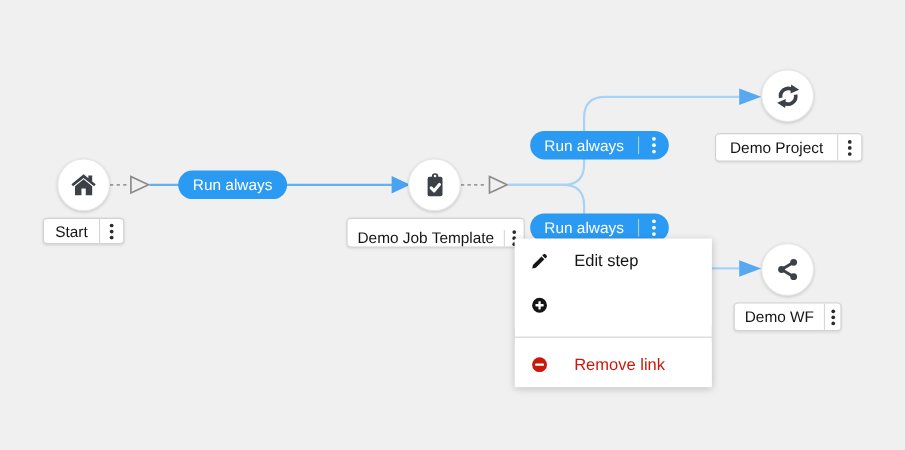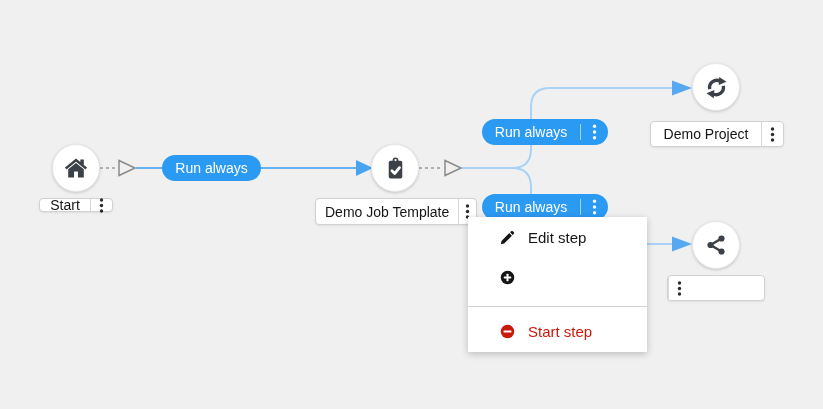--- a/index.html
+++ b/index.html
@@ -57,21 +57,21 @@
   }
 
   
   .context-menu {
     position: absolute; left: 468px; top: 217px; width: 179px;
     background: #ffffff; box-shadow: 0 2px 7px rgba(0,0,0,0.22);
     z-index: 6; padding-bottom: 1px;
   }
   .menu-item {
     height: 40px; display: flex; align-items: center;
-    padding-left: 32px; gap: 13px; font-size: 15px; color: #151515;
+    padding-left: 15px; gap: 24px; font-size: 15px; color: #151515;
     cursor: pointer; background: #fff; border: 0; width: 100%; text-align: left;
     font-family: "Liberation Sans", sans-serif;
   }
   .menu-item.danger { color: #c9190b; }
   .menu-divider { border-top: 1px solid #d2d2d2; margin: 9px 0 4px 0; }
 
   .icon { display: inline-flex; align-items: center; justify-content: center; }
 </style>
 </head>
 <body>
@@ -95,21 +95,21 @@
 </svg>
 
 <div class="node-circle" style="left:52px; top:144px;">
   <span class="icon">
     <svg width="26" height="26" viewBox="0 0 24 24">
       <path fill="#3b4147" d="M12 3.2 L16 6.5 L16 4.2 L19.2 4.2 L19.2 9.2 L22.2 11.6 L20.8 13.3 L12 6.3 L3.2 13.3 L1.8 11.6 Z"></path>
       <path fill="#3b4147" d="M4.8 13.2 L12 7.4 L19.2 13.2 V20.8 H13.8 V15.2 H10.2 V20.8 H4.8 Z"></path>
     </svg>
   </span>
 </div>
-<div class="node-label" style="left:39px; top:198px; width:74px; height:14px;">
+<div class="node-label" style="left:39px; top:198px; width:74px; height:24px;">
   <span class="label-text">Start</span>
   <button class="label-kebab">
     <span class="icon">
       <svg width="5" height="15" viewBox="0 0 5 15">
           <g fill="#2b2b2b">
             <circle cx="2.5" cy="2" r="1.7"></circle>
             <circle cx="2.5" cy="7.5" r="1.7"></circle>
             <circle cx="2.5" cy="13" r="1.7"></circle>
           </g>
         </svg>
@@ -124,21 +124,21 @@
 <div class="node-circle" style="left:371px; top:144px;">
   <span class="icon">
     <svg width="25" height="25" viewBox="0 0 24 24">
       <rect x="5.5" y="4.5" width="13" height="17" rx="1.8" fill="#3b4147"></rect>
       <path d="M9.2 4.8 v-0.6 a2.8 2.8 0 0 1 5.6 0 v0.6 h1.2 v2.4 H8 V4.8 Z" fill="#3b4147"></path>
       <circle cx="12" cy="3.9" r="1.1" fill="#ffffff"></circle>
       <polyline points="8.6,14.2 11.2,16.8 15.8,11.2" fill="none" stroke="#ffffff" stroke-width="2.7" stroke-linecap="round" stroke-linejoin="round"></polyline>
     </svg>
   </span>
 </div>
-<div class="node-label" style="left:315px; top:198px; width:162px; height:27px;">
+<div class="node-label" style="left:315px; top:198px; width:162px; height:27px;align-items:flex-end;">
   <span class="label-text">Demo Job Template</span>
   <button class="label-kebab">
     <span class="icon">
       <svg width="5" height="15" viewBox="0 0 5 15">
           <g fill="#2b2b2b">
             <circle cx="2.5" cy="2" r="1.7"></circle>
             <circle cx="2.5" cy="7.5" r="1.7"></circle>
             <circle cx="2.5" cy="13" r="1.7"></circle>
           </g>
         </svg>
@@ -214,20 +214,21 @@
       </g>
       <g fill="#3b4147">
         <circle cx="17.5" cy="5.5" r="3.1"></circle>
         <circle cx="6.5" cy="12" r="3.1"></circle>
         <circle cx="17.5" cy="18.5" r="3.1"></circle>
       </g>
     </svg>
   </span>
 </div>
 <div class="node-label" style="left:667px; top:275px; width:98px; height:26px;">
+  <span class="label-text">Demo WF</span>
   <button class="label-kebab">
     <span class="icon">
       <svg width="5" height="15" viewBox="0 0 5 15">
           <g fill="#2b2b2b">
             <circle cx="2.5" cy="2" r="1.7"></circle>
             <circle cx="2.5" cy="7.5" r="1.7"></circle>
             <circle cx="2.5" cy="13" r="1.7"></circle>
           </g>
         </svg>
     </span>
@@ -254,15 +255,15 @@
     </span>
   </button>
   <div class="menu-divider"></div>
   <button class="menu-item danger">
     <span class="icon">
       <svg width="15" height="15" viewBox="0 0 16 16">
         <circle cx="8" cy="8" r="7.2" fill="#c9190b"></circle>
         <rect x="3.8" y="6.9" width="8.4" height="2.2" rx="0.6" fill="#ffffff"></rect>
       </svg>
     </span>
-    <span>Start step</span>
+    <span>Remove link</span>
   </button>
 </div>
 
 </body></html>

